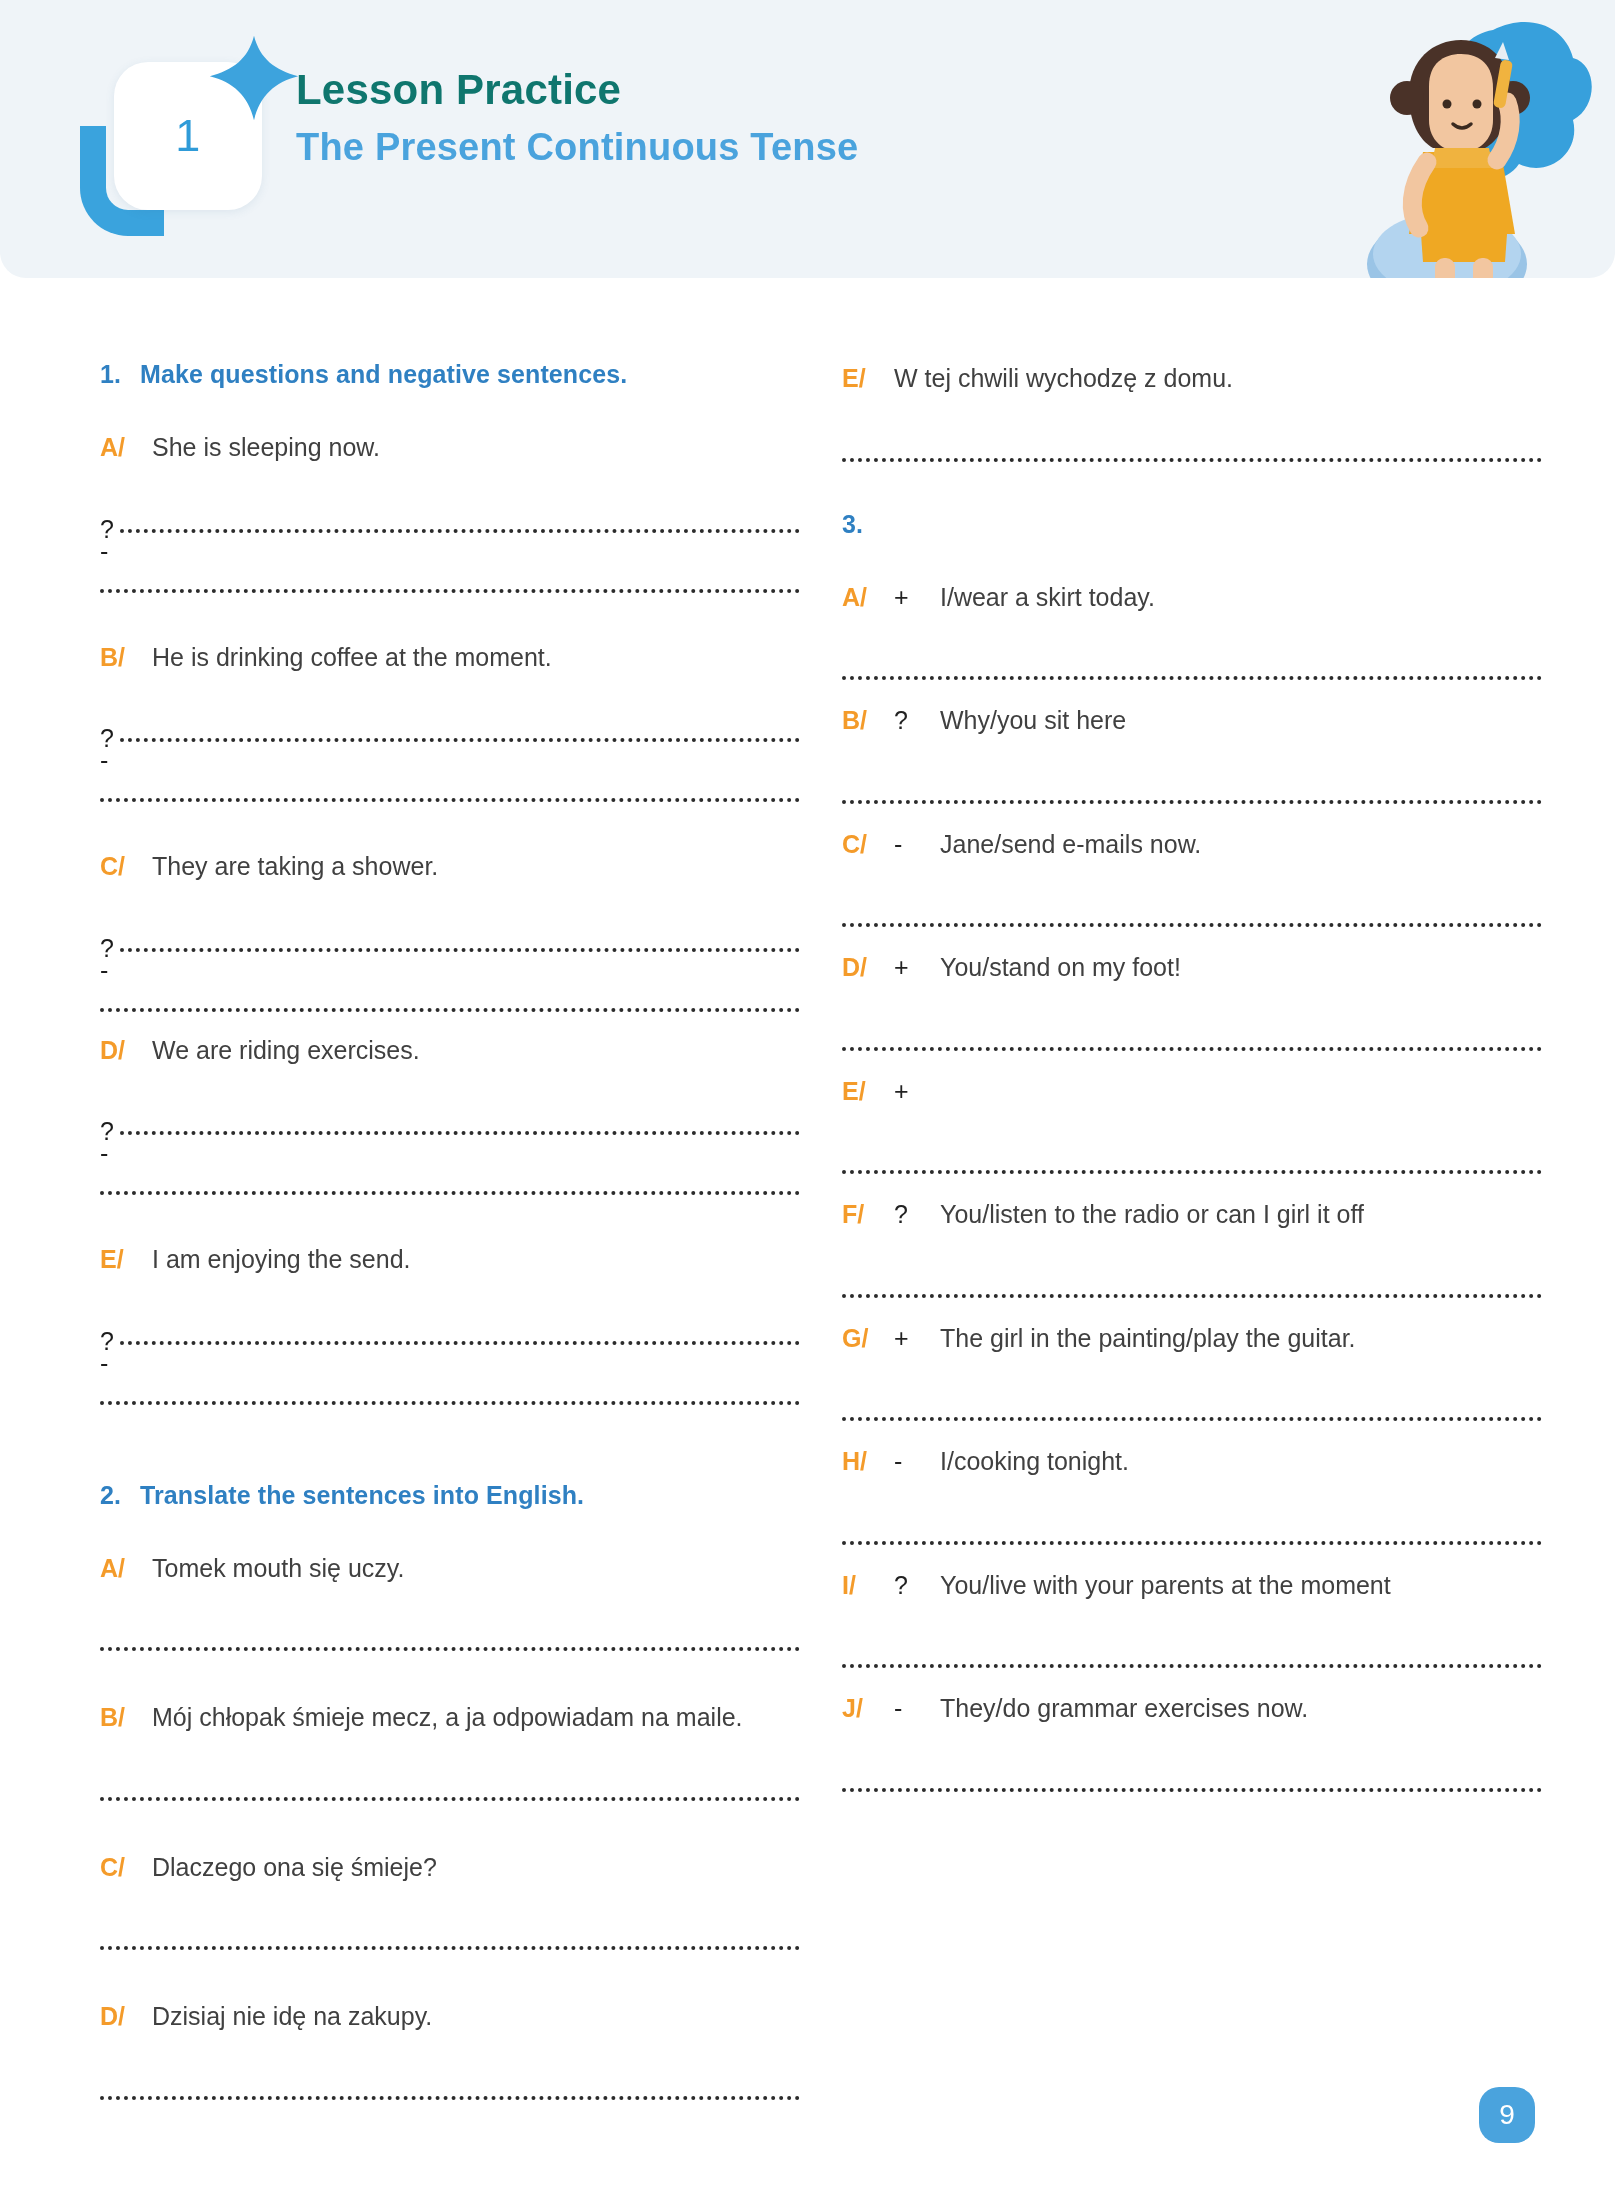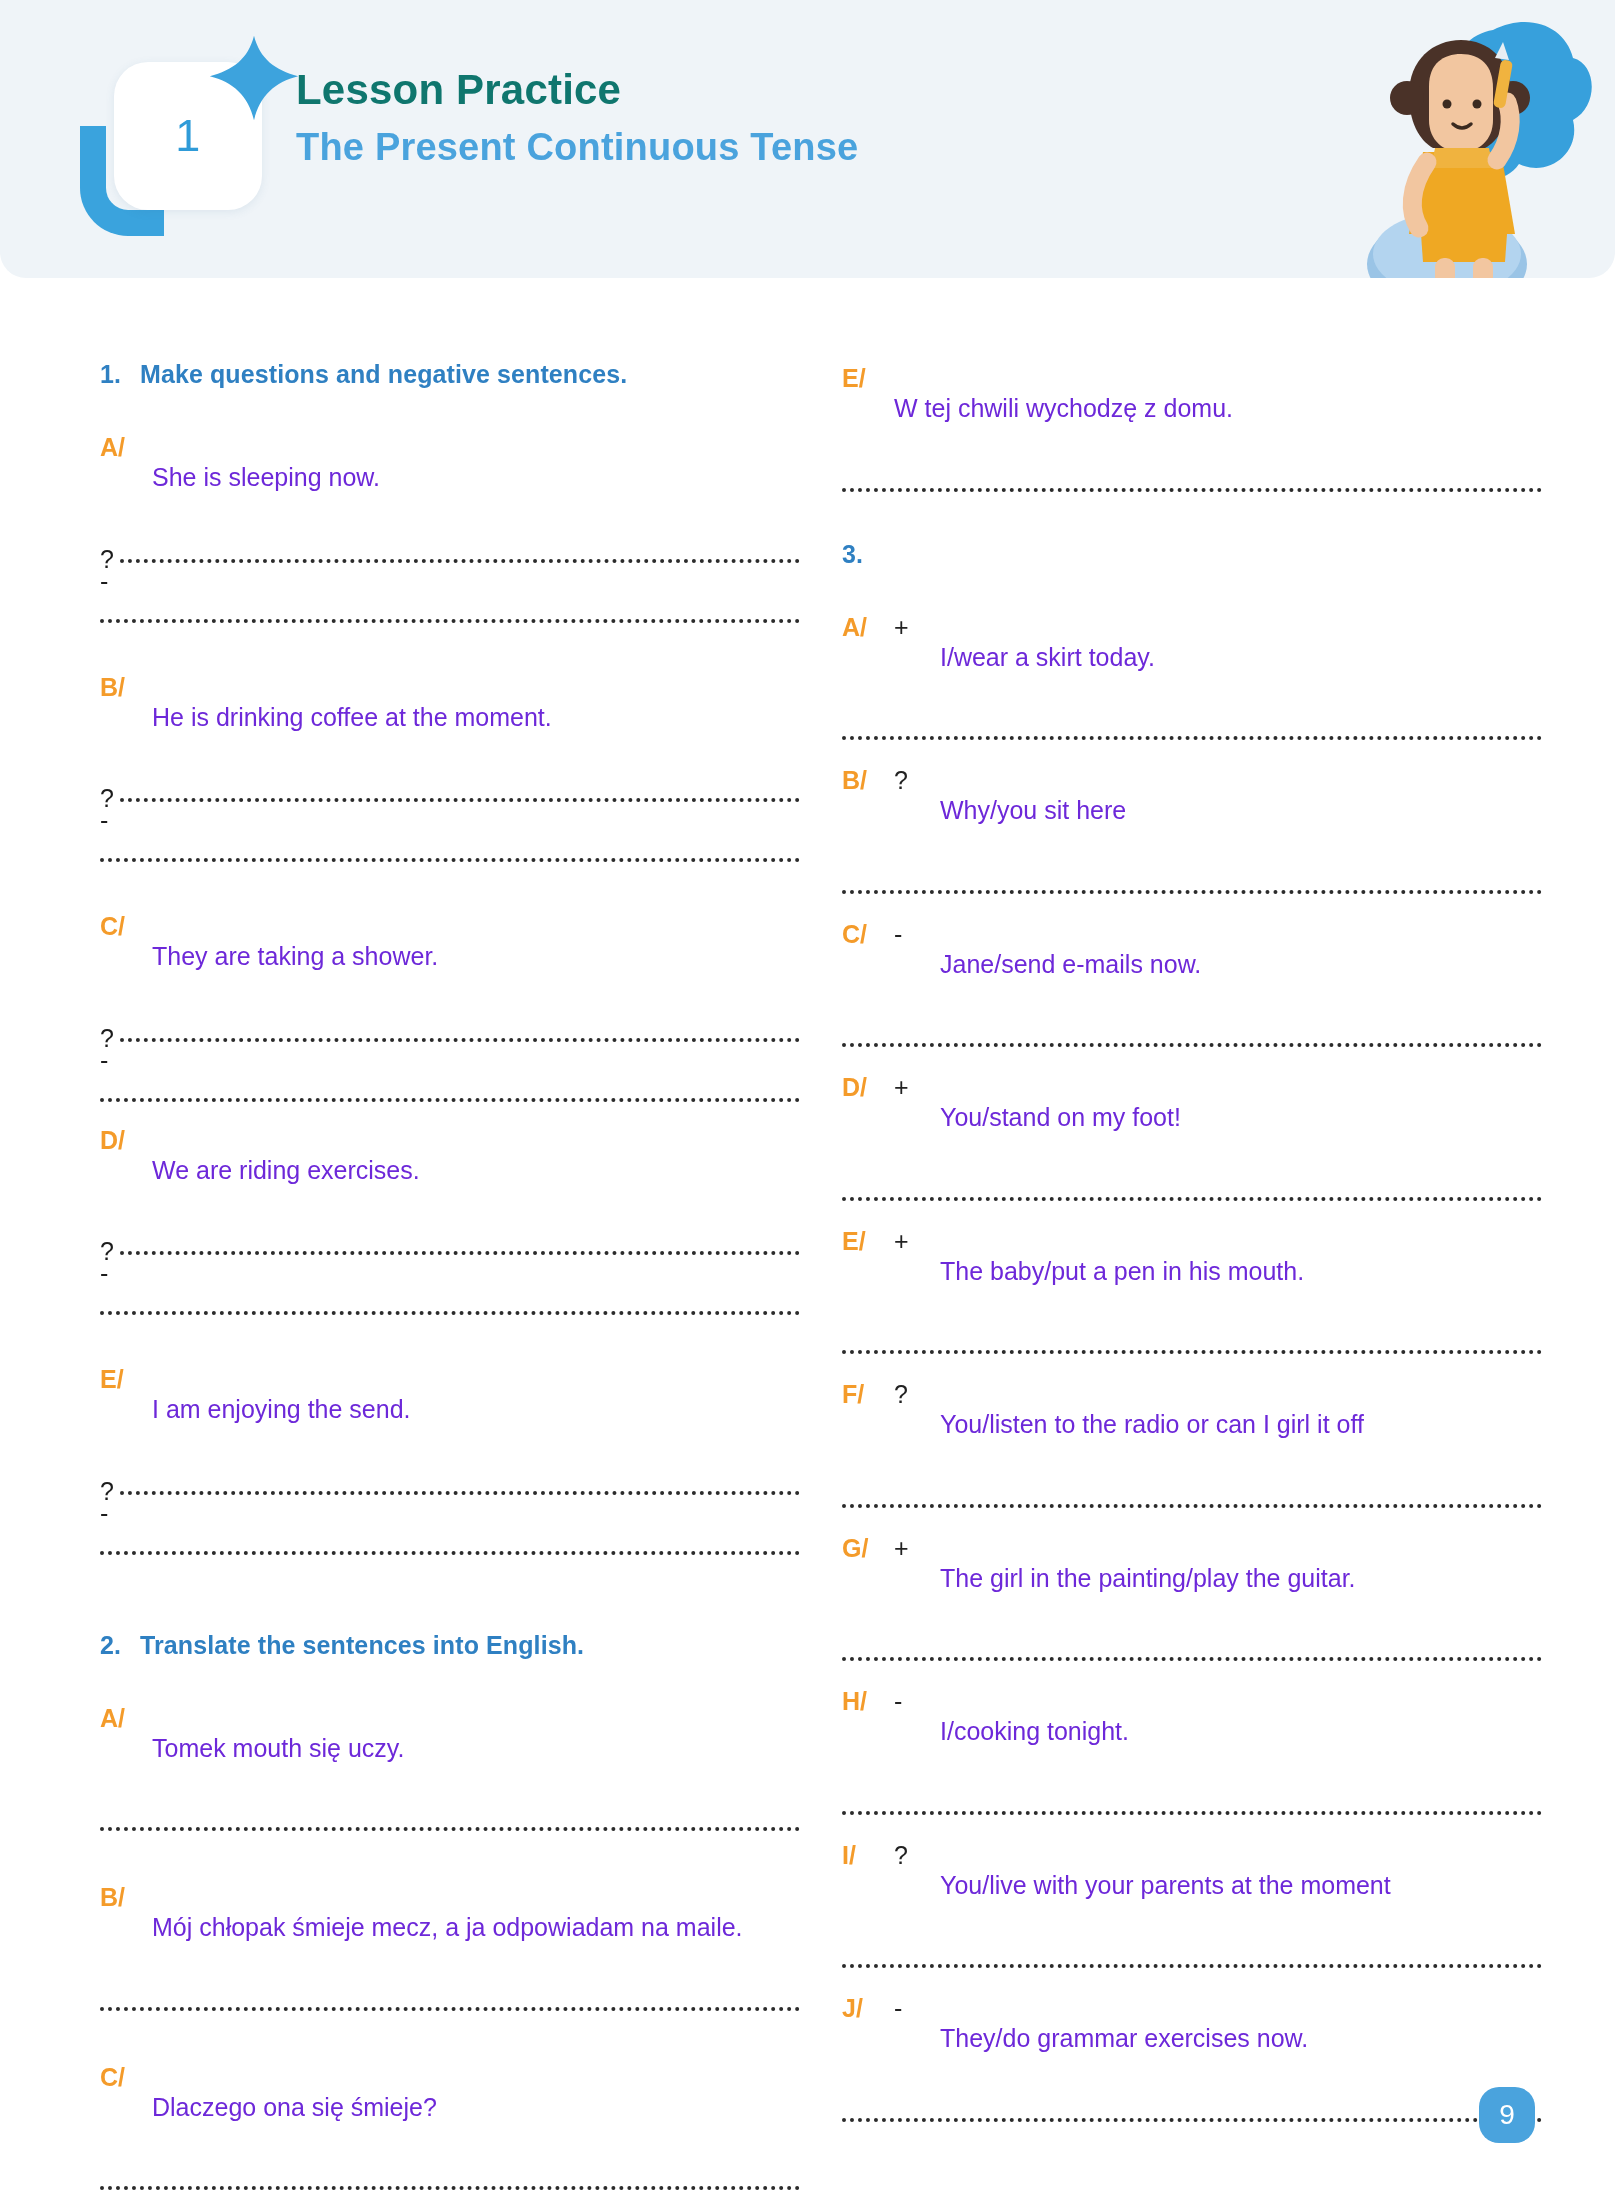--- a/index.html
+++ b/index.html
@@ -160,25 +160,24 @@
     line-height: 1.5;
   }
   .sym {
     color: #222;
     font-size: 25px;
     width: 46px;
     flex: none;
     line-height: 1.5;
   }
   .sent {
-    color: #6d28d9;
+    color: #404040;
     font-size: 25px;
     line-height: 1.5;
     flex: 1;
-    margin-top: 30px;
   }
 
   
   .ans {
     display: flex;
     align-items: flex-end;
     height: 62px;
   }
   .ans-mark {
     color: #1c1c1c;
@@ -498,21 +497,20 @@
         </div>
         <div class="ans-plain">
           <span class="dots-full"></span>
         </div>
       </div>
 
       <div class="item">
         <div class="sent-row">
           <span class="letter">E/</span>
           <span class="sym">+</span>
-          <span class="sent">The baby/put a pen in his mouth.</span>
         </div>
         <div class="ans-plain">
           <span class="dots-full"></span>
         </div>
       </div>
 
       <div class="item">
         <div class="sent-row">
           <span class="letter">F/</span>
           <span class="sym">?</span>

